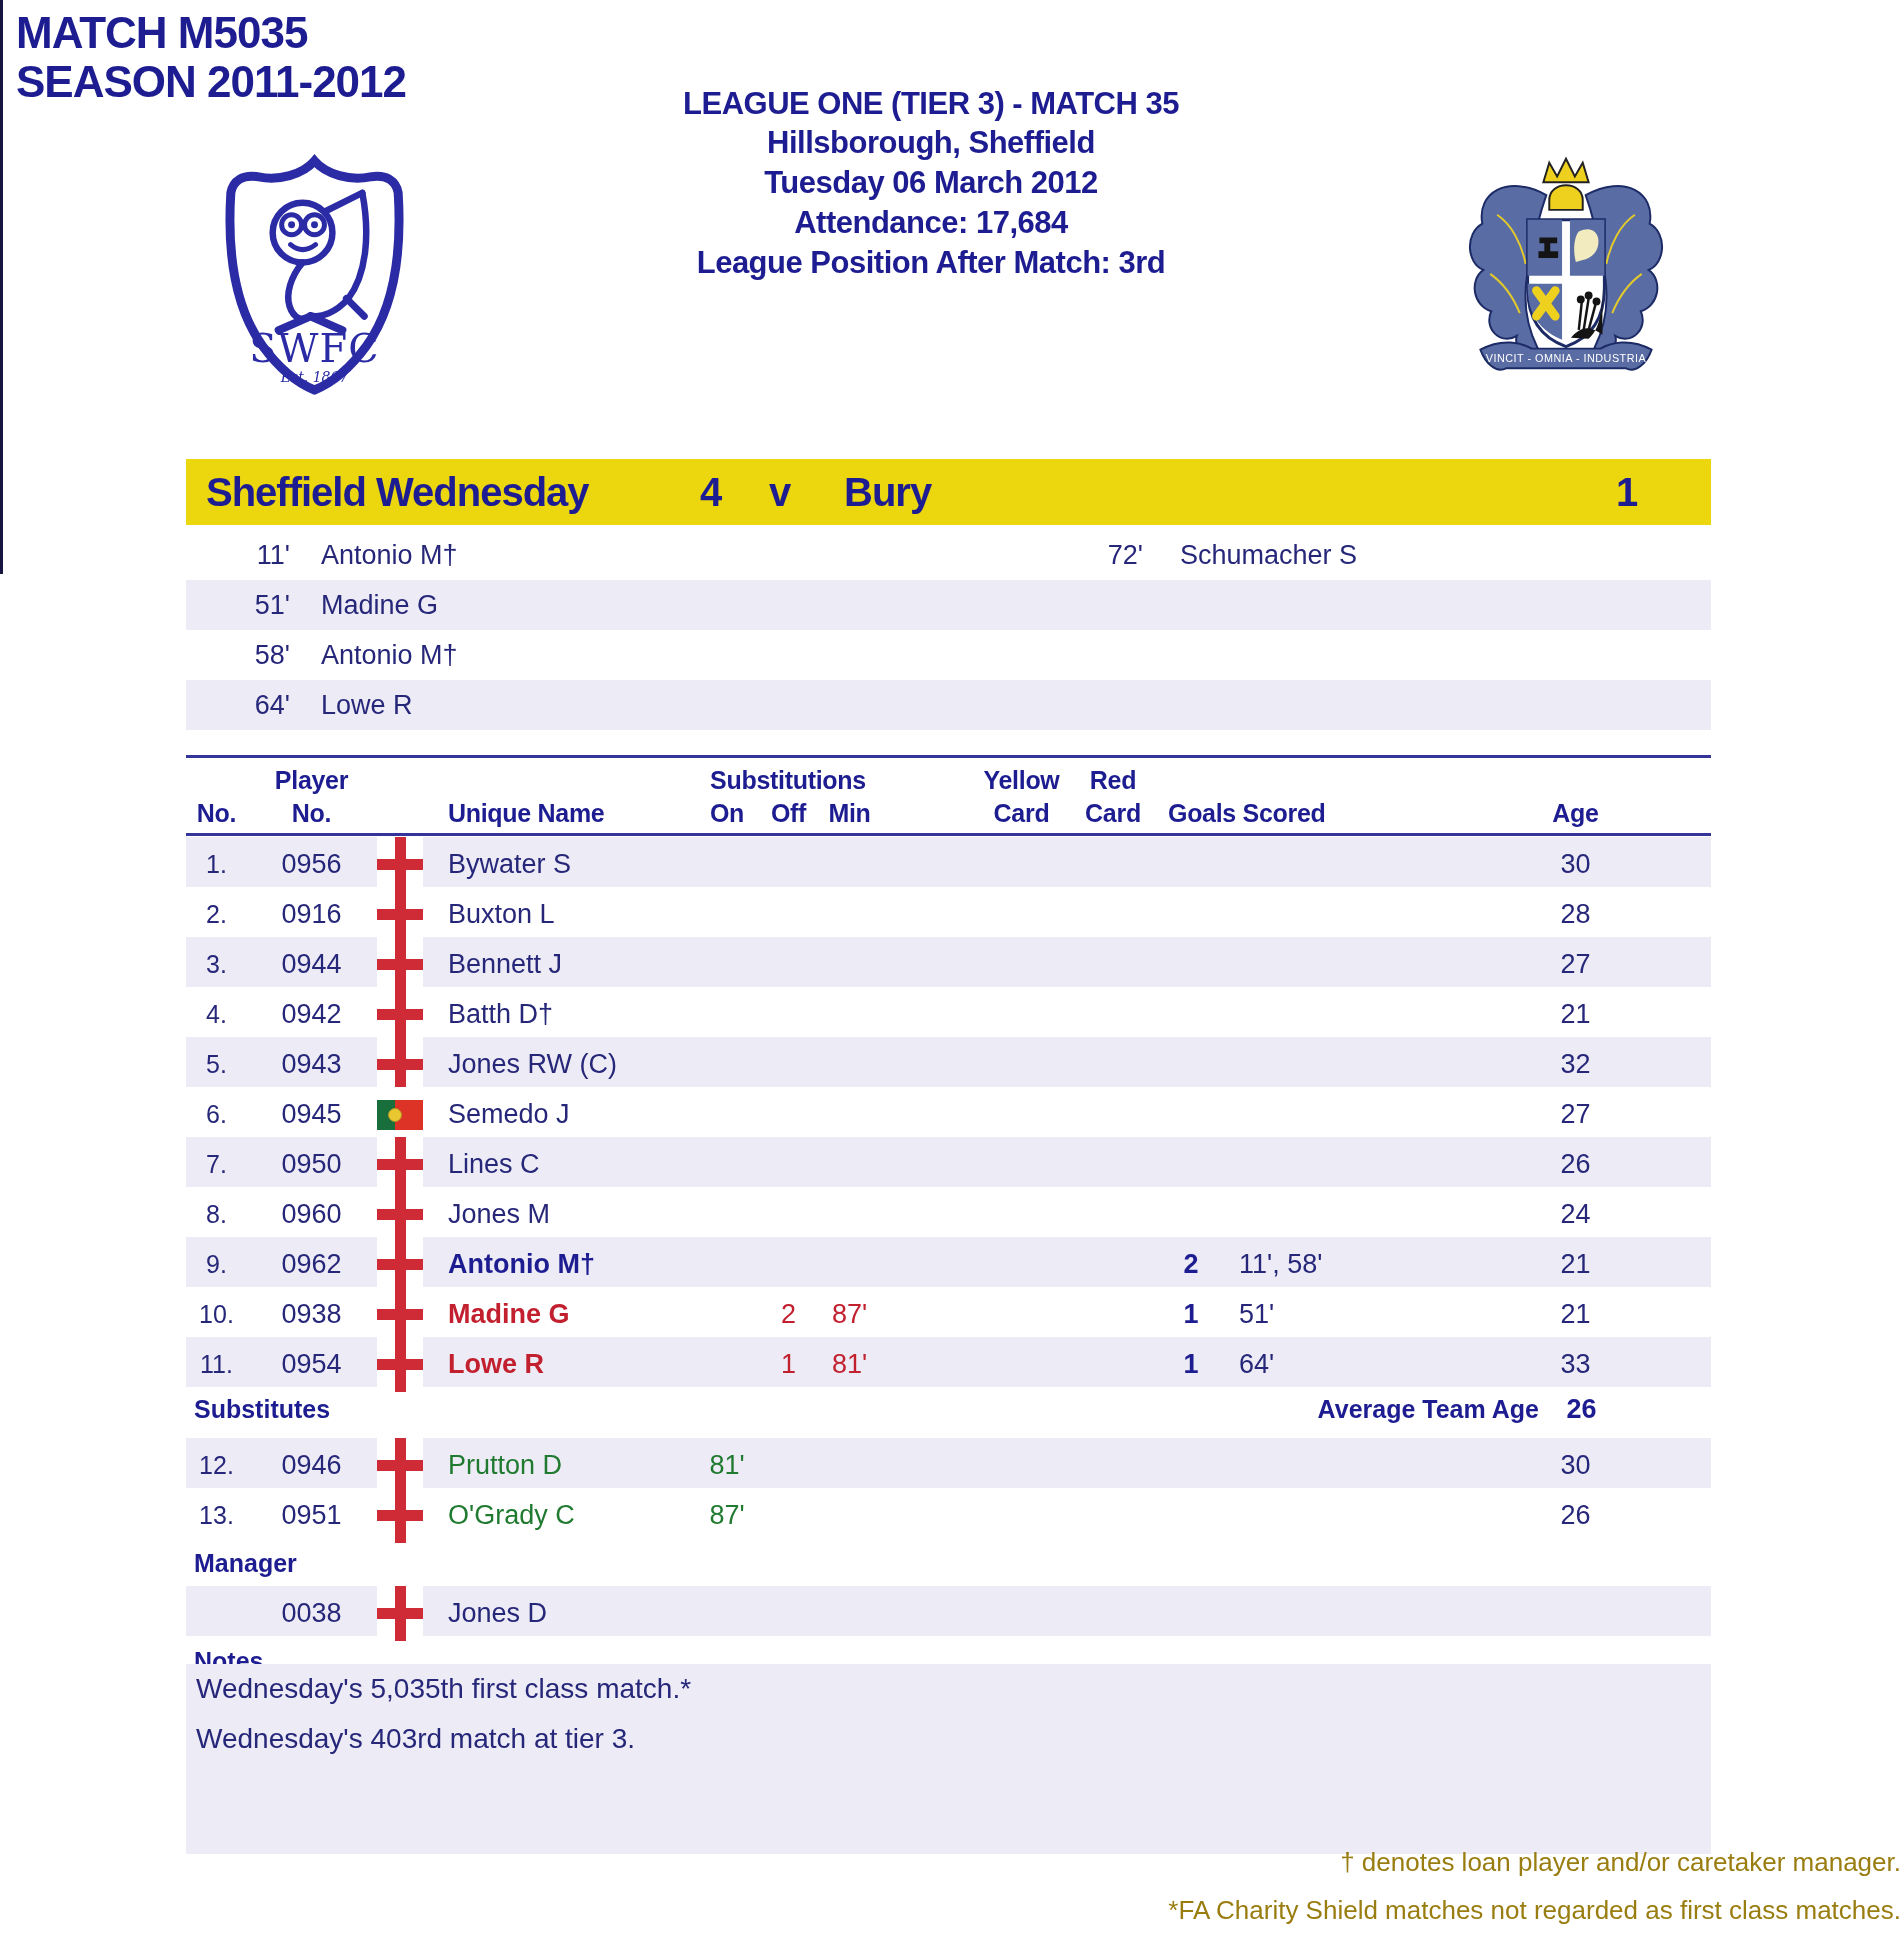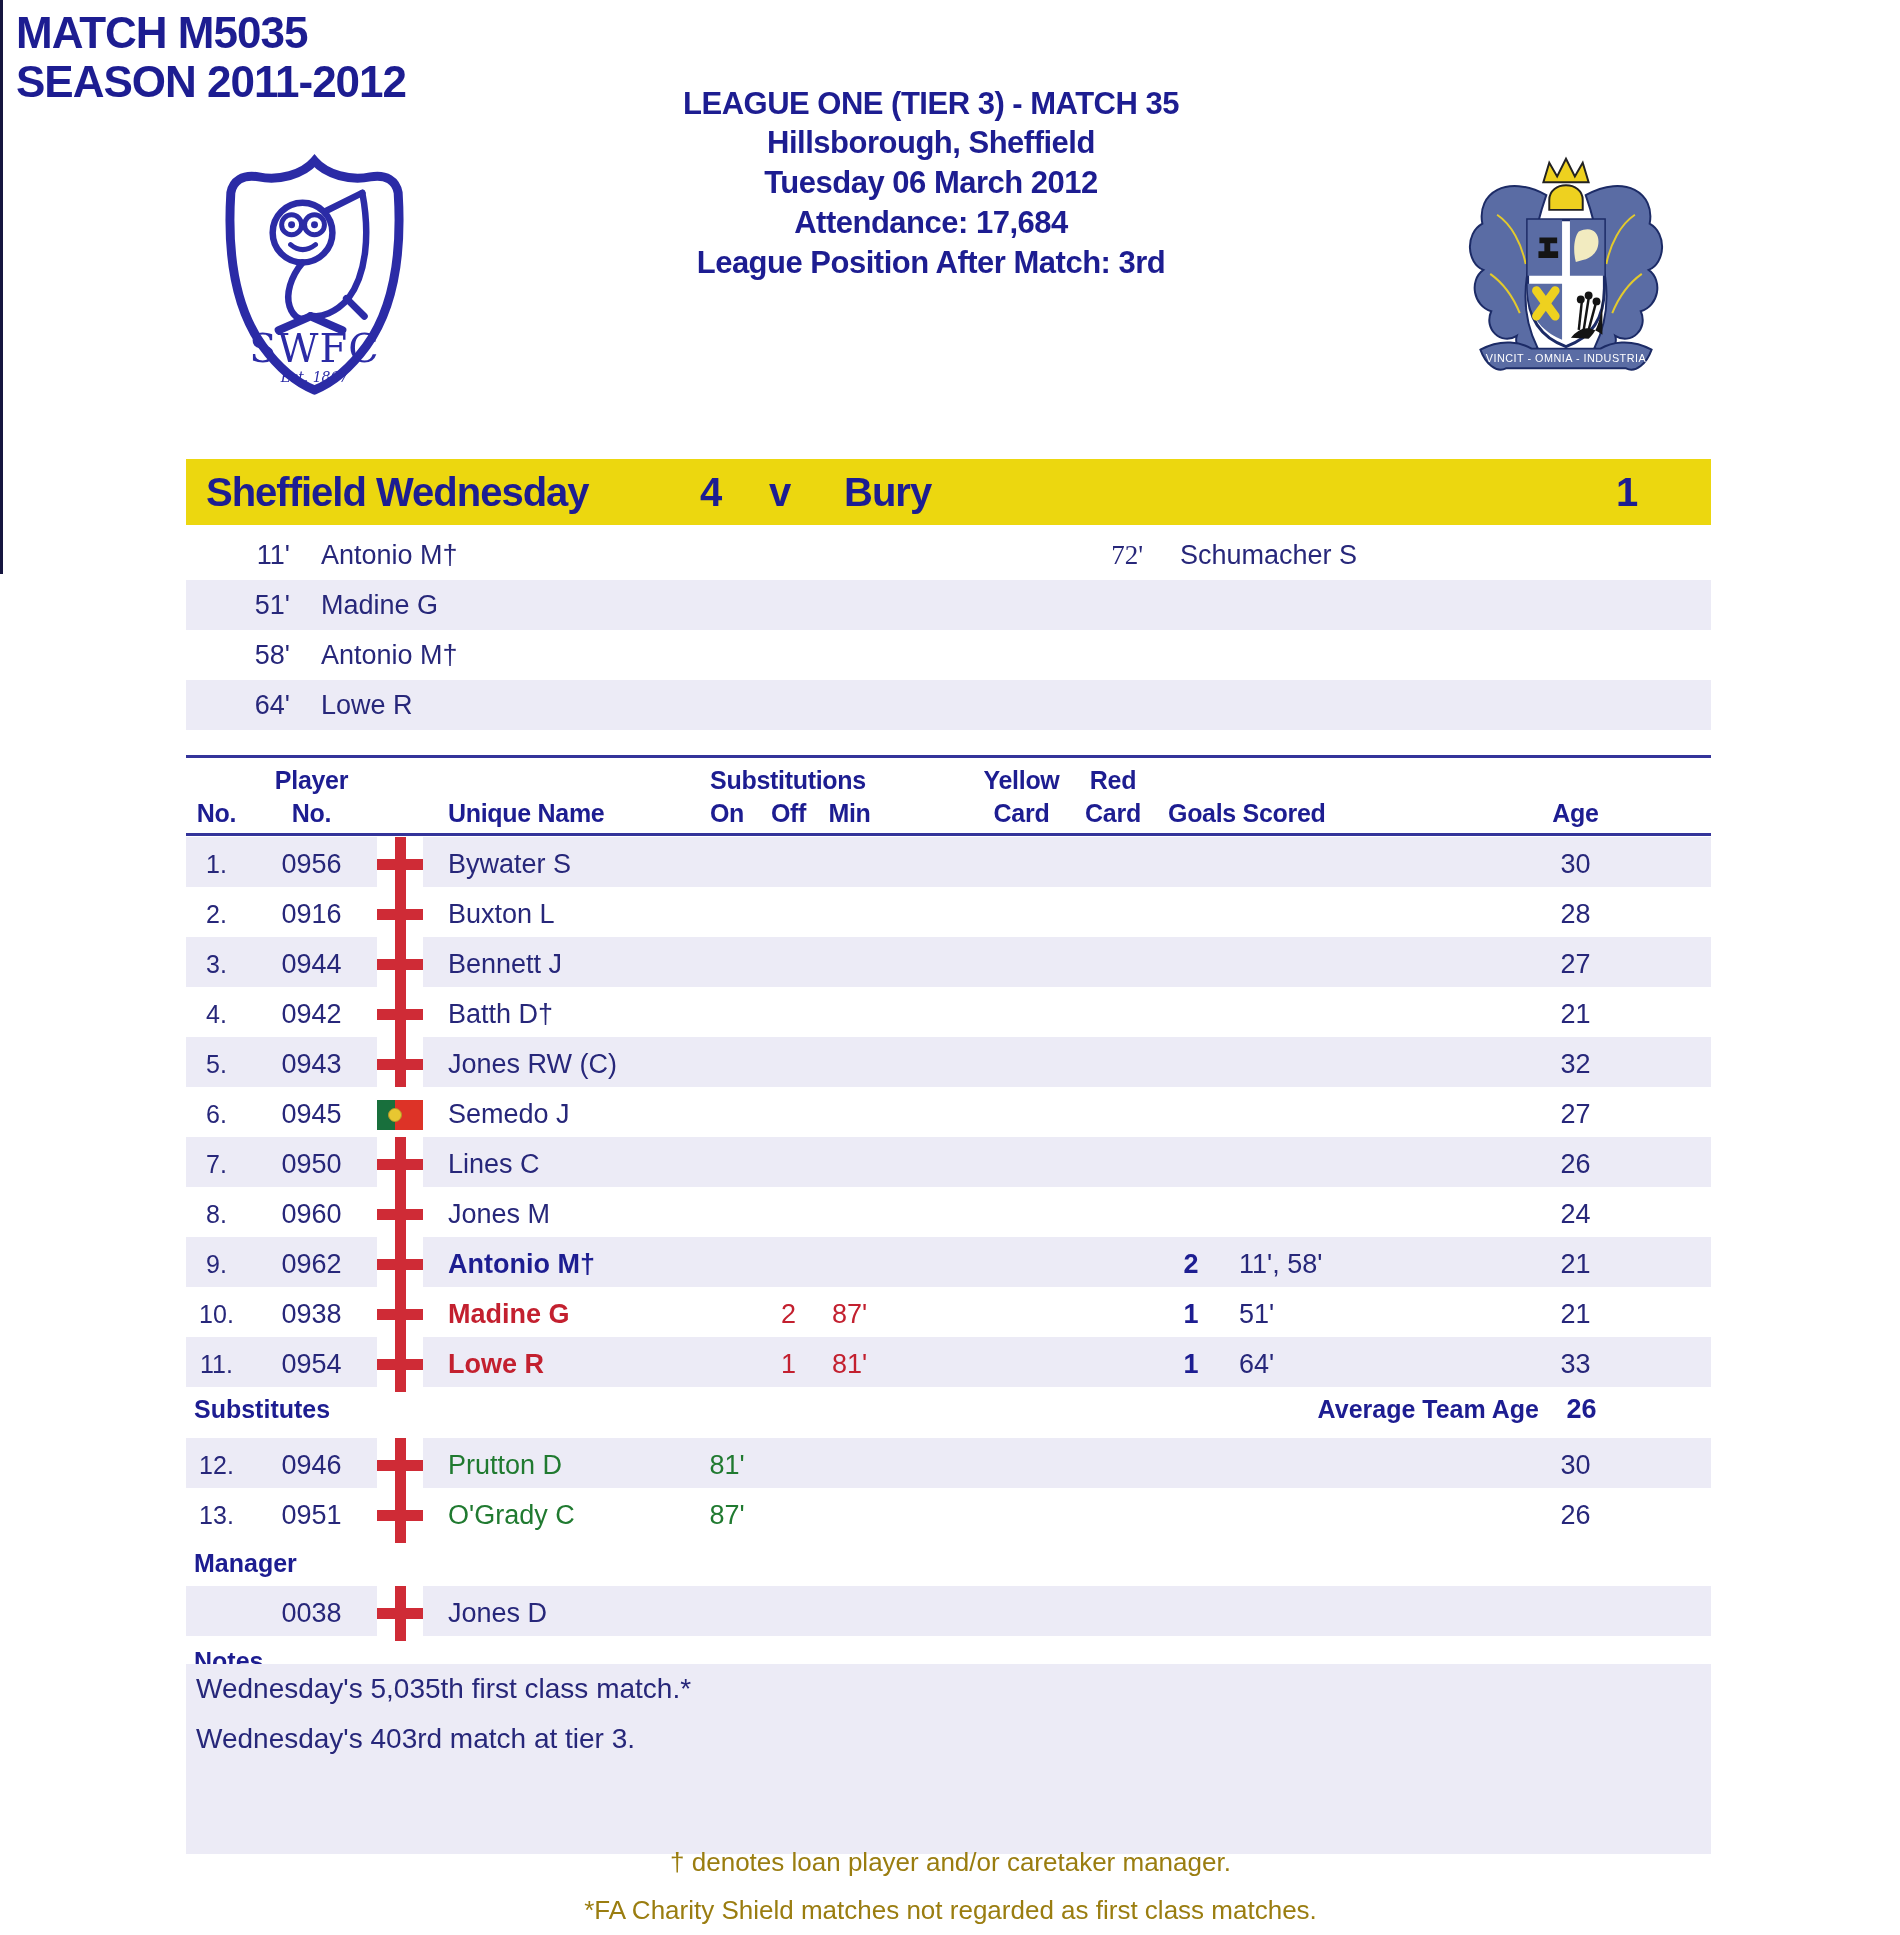--- a/index.html
+++ b/index.html
@@ -49,21 +49,21 @@
   #sb-away{left:658px;}
   #sb-ascore{left:1401px;width:79px;text-align:center;}
 
   
   #goal-rows{position:absolute;top:530px;left:0;width:1525px;}
   .grow{position:relative;height:50px;font-size:27px;color:var(--tnavy);}
   .grow.stripe{background:var(--stripe);}
   .grow span{position:absolute;top:0;line-height:50px;}
   .g-hmin{left:0;width:104px;text-align:right;}
   .g-hname{left:135px;}
-  .g-amin{left:851px;width:106px;text-align:right;font-family:Liberation Serif, serif;}
+  .g-amin{left:851px;width:106px;text-align:right;}
   .g-aname{left:994px;}
 
   
   .trow{display:grid;grid-template-columns:61px 129px 48px 272px 62px 61px 61px 186px 94px 62px 180px 307px;
         height:50px;align-items:center;font-size:27px;color:var(--tnavy);}
   .trow.stripe{background:var(--stripe);}
   .c{white-space:nowrap;}
   .c.no{text-align:center;font-size:25px;}
   .c.pno{text-align:center;}
   .c.flagc{display:flex;justify-content:center;align-items:center;position:relative;overflow:visible;}
@@ -110,21 +110,21 @@
   #avg-age-label{position:absolute;left:957px;width:396px;text-align:right;line-height:51px;font-size:25px;font-weight:bold;color:var(--hnavy);}
   #avg-age-value{position:absolute;left:1356px;width:79px;text-align:center;line-height:51px;font-size:27px;font-weight:bold;color:var(--hnavy);}
   #manager-label{top:1538px;}
   #notes-label{top:1636px;}
 
   
   #notes-block{position:absolute;top:1664px;left:0;width:1525px;height:190px;background:var(--stripe);}
   #notes-block .note-line{height:50px;line-height:50px;padding-left:10px;font-size:28px;color:var(--tnavy);white-space:nowrap;}
 
   
-  .footnote{position:absolute;left:0;width:1901px;text-align:center;font-size:26px;color:var(--olive);line-height:50px;}
+  .footnote{position:absolute;left:0;width:1901px;text-align:right;font-size:26px;color:var(--olive);line-height:50px;}
   #footnote-1{top:1837px;}
   #footnote-2{top:1885px;}
 </style>
 </head>
 <body>
 
 <div id="edge-line"></div>
 
 <div id="doc-title">
   <div>MATCH M5035</div>

